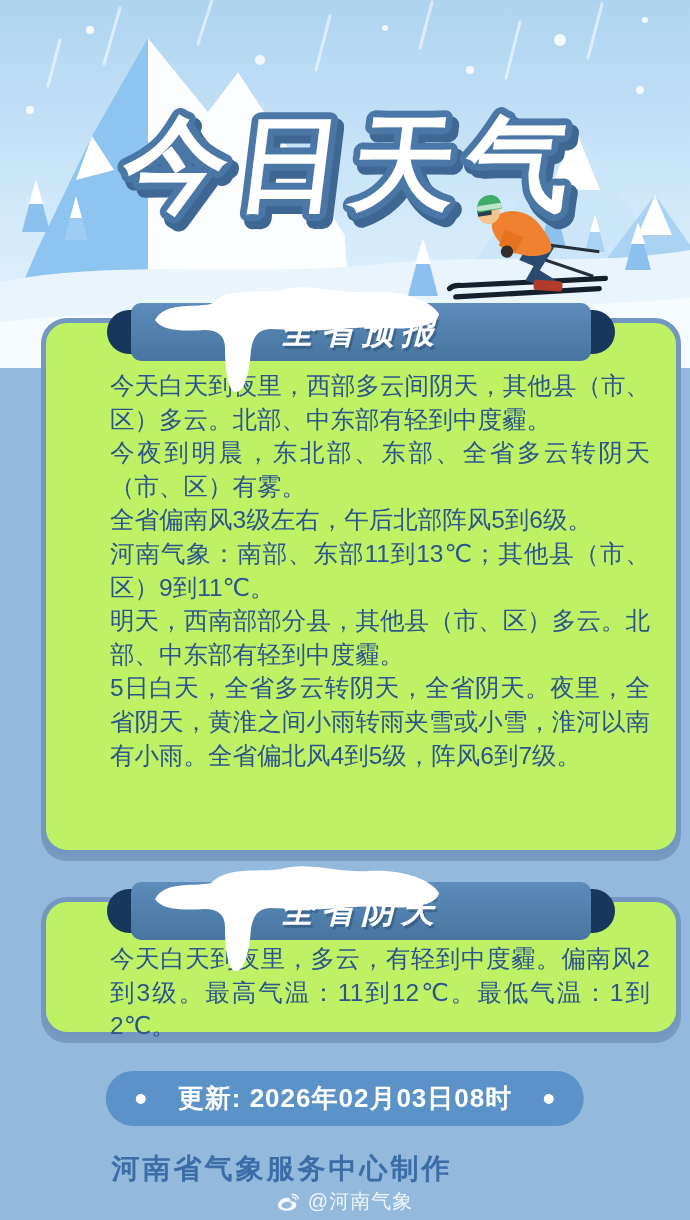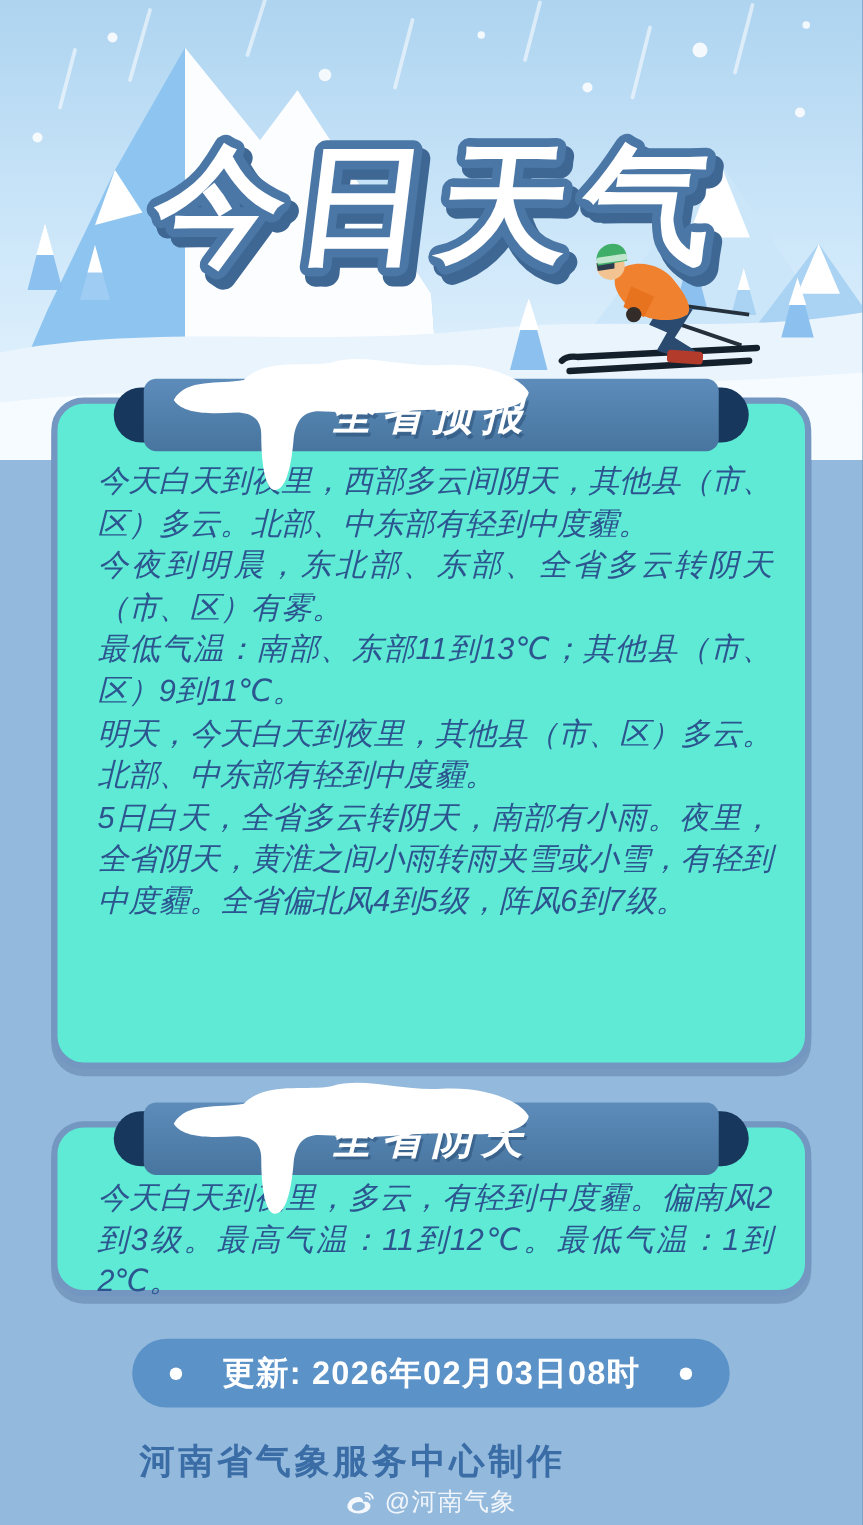--- a/index.html
+++ b/index.html
@@ -8,23 +8,24 @@
     background:#93b9dd;
     font-family:"Liberation Sans","DejaVu Sans",sans-serif;
   }
   
   .hero{position:absolute;top:0;left:0;width:690px;height:368px;}
   .hero-art{position:absolute;top:0;left:0;width:690px;height:368px;}
   .hero-title{position:absolute;top:78px;left:45px;width:600px;height:160px;}
   .skier{position:absolute;left:443px;top:186px;width:170px;height:118px;}
   
   .card{
-    position:absolute;left:41px;width:598px;background:#5eead4;
+    position:absolute;left:41px;width:598px;background:#bef264;
     border:5px solid #7397c0;border-radius:26px;
     box-shadow:0 6px 0 rgba(47,79,120,.28);
+    padding-left:32px;
   }
   .card-province{top:318px;height:527px;}
   .card-city{top:897px;height:130px;}
   .banner{position:absolute;top:-20px;left:50%;transform:translateX(-50%);width:508px;height:62px;}
   .banner::before{
     content:"";position:absolute;left:0;right:0;top:7px;bottom:11px;
     background:#17375c;border-radius:22px;
   }
   .banner-bar{
     position:absolute;left:24px;right:24px;top:0;bottom:4px;
@@ -34,21 +35,21 @@
   .banner-bar h2{
     margin:0;color:#ffffff;font-size:33px;font-weight:bold;font-style:italic;
     letter-spacing:7px;text-shadow:2px 3px 0 rgba(23,55,92,.35);
   }
   .snow-cap{position:absolute;left:40px;top:-26px;width:300px;height:122px;pointer-events:none;}
   .card-body{
     margin:46px 26px 0 32px;color:#2c5590;
     font-size:24.5px;line-height:33.6px;text-align:justify;
   }
   .card-city .card-body{margin-top:40px;}
-  .card-body p{margin:0;font-style:italic;}
+  .card-body p{margin:0;}
   
   .update-pill{
     position:absolute;top:1071px;left:50%;transform:translateX(-50%);
     height:55px;background:#5b92c8;border-radius:28px;
     display:flex;align-items:center;justify-content:center;gap:32px;padding:0 30px;
   }
   .pill-dot{width:10px;height:10px;border-radius:50%;background:#ffffff;}
   .pill-label{color:#ffffff;font-size:26px;font-weight:bold;letter-spacing:1px;white-space:nowrap;}
   .credit{
     position:absolute;top:1150px;left:0;width:564px;text-align:center;
@@ -156,23 +157,24 @@
       <div class="banner-bar">
         <h2>全省预报</h2>
       </div>
       <svg class="snow-cap" viewBox="0 0 300 120">
         <path d="M8,42 C18,24 44,30 64,26 C82,8 112,16 134,12 C160,4 190,16 222,14 C254,12 284,22 292,36 C290,48 266,52 238,50 C206,48 178,54 150,52 L124,51 C112,51 106,58 104,72 C102,98 97,114 89,114 C81,114 78,92 78,70 C78,57 70,52 58,52 C38,53 16,54 8,42 Z" fill="#ffffff"></path>
       </svg>
     </div>
     <div class="card-body">
       <p>今天白天到夜里，西部多云间阴天，其他县（市、区）多云。北部、中东部有轻到中度霾。</p>
       <p>今夜到明晨，东北部、东部、全省多云转阴天（市、区）有雾。</p>
-      <p>最低气温：南部、东部11到13℃；其他县（市、区）9到11℃。</p>
-      <p>明天，今天白天到夜里，其他县（市、区）多云。北部、中东部有轻到中度霾。</p>
-      <p>5日白天，全省多云转阴天，南部有小雨。夜里，全省阴天，黄淮之间小雨转雨夹雪或小雪，有轻到中度霾。全省偏北风4到5级，阵风6到7级。</p>
+      <p>全省偏南风3级左右，午后北部阵风5到6级。</p>
+      <p>河南气象：南部、东部11到13℃；其他县（市、区）9到11℃。</p>
+      <p>明天，西南部部分县，其他县（市、区）多云。北部、中东部有轻到中度霾。</p>
+      <p>5日白天，全省多云转阴天，全省阴天。夜里，全省阴天，黄淮之间小雨转雨夹雪或小雪，淮河以南有小雨。全省偏北风4到5级，阵风6到7级。</p>
     </div>
   </section>
 
   <section class="card card-city">
     <div class="banner">
       <div class="banner-bar">
         <h2>全省阴天</h2>
       </div>
       <svg class="snow-cap" viewBox="0 0 300 120">
         <path d="M8,42 C18,24 44,30 64,26 C82,8 112,16 134,12 C160,4 190,16 222,14 C254,12 284,22 292,36 C290,48 266,52 238,50 C206,48 178,54 150,52 L124,51 C112,51 106,58 104,72 C102,98 97,114 89,114 C81,114 78,92 78,70 C78,57 70,52 58,52 C38,53 16,54 8,42 Z" fill="#ffffff"></path>

